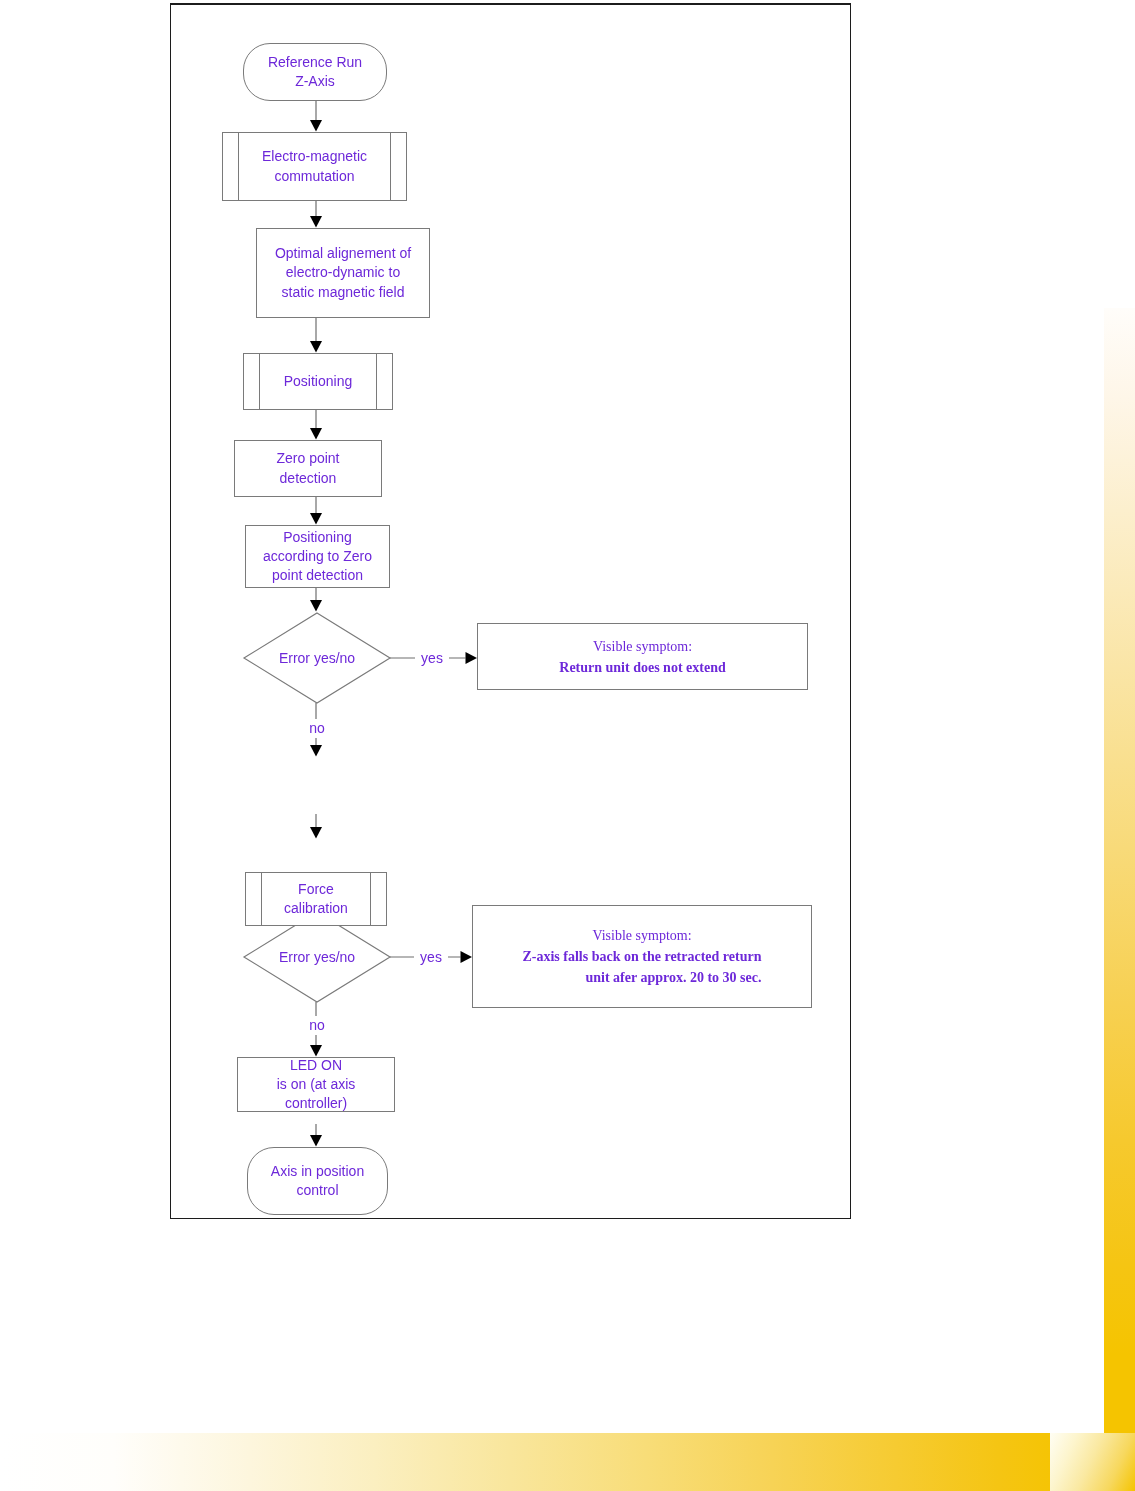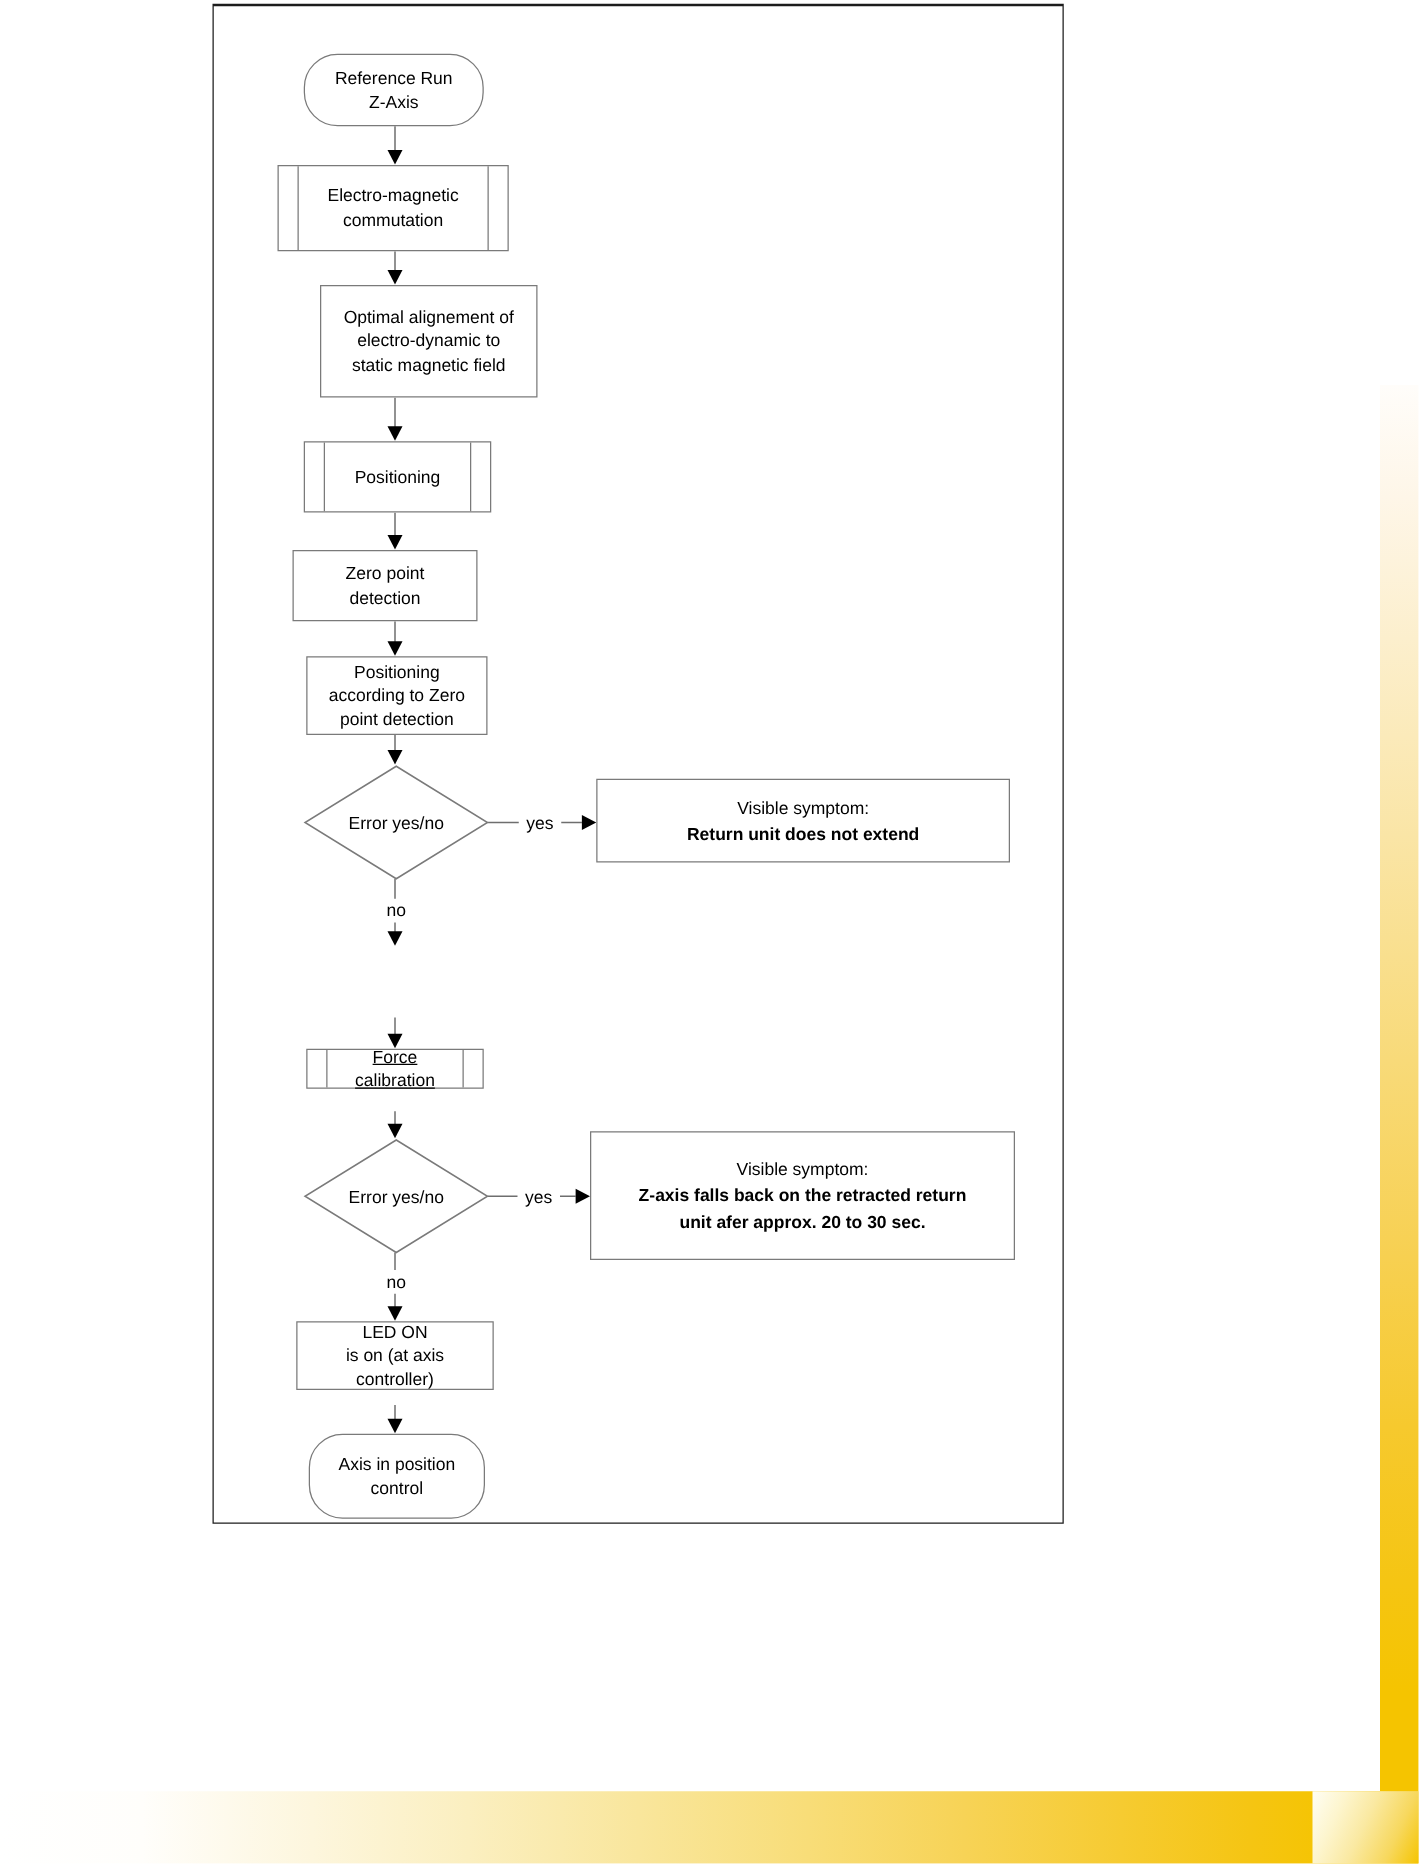--- a/index.html
+++ b/index.html
@@ -1,18 +1,18 @@
 <!DOCTYPE html>
 <html><head>
 <meta charset="utf-8">
 <style>
   html,body{margin:0;padding:0;background:#ffffff;}
   .canvas{
     position:relative;width:1135px;height:1491px;background:#ffffff;overflow:hidden;
-    font-family:"Liberation Sans", sans-serif;color:#000000;
+    font-family:"Liberation Sans", sans-serif;color:#6d28d9;
   }
   
   .right-strip{
     position:absolute;left:1104px;top:308px;width:31px;height:1125px;
     background:linear-gradient(to bottom,
       #fffdfa 0%, #fef6e8 8%, #fcefcd 18%, #fae5a6 32%, #f8da79 48%,
       #f7d051 62%, #f6c92e 74%, #f5c513 85%, #f5c400 93%, #f5c400 100%);
   }
   .bottom-band{
     position:absolute;left:0;top:1433px;width:1135px;height:58px;
@@ -42,21 +42,21 @@
   .stadium{border-radius:27px;}
   .bar{position:absolute;top:0;bottom:0;width:1px;background:#7a7a7a;}
   .bar.l{left:15px;} .bar.r{right:15px;}
   .diamond-label{
     position:absolute;display:flex;align-items:center;justify-content:center;
     text-align:center;font-size:14px;
   }
   .symptom{
     position:absolute;box-sizing:border-box;background:#ffffff;border:1px solid #7a7a7a;
     display:flex;flex-direction:column;align-items:center;justify-content:center;
-    text-align:center;font-size:14px;line-height:1.5;
+    text-align:right;font-size:14px;line-height:1.5;font-family:Liberation Serif, serif;
   }
   .symptom .body{font-weight:bold;white-space:pre-line;}
   .edge-label{
     position:absolute;background:#ffffff;font-size:14px;line-height:19px;
     text-align:center;
   }
 </style>
 </head>
 <body>
 
@@ -143,21 +143,21 @@
   <div class="diamond-label" style="left:247px;top:648px;width:140px;height:20px;">
     <span>Error yes/no</span>
   </div>
 
   <div class="symptom" style="left:477px;top:623px;width:331px;height:67px;">
     <span class="title">Visible symptom:</span>
     <span class="body">Return unit does not extend</span>
   </div>
 
 
-  <div class="node" style="left:245px;top:839px;width:142px;height:32px;text-decoration:underline;">
+  <div class="node" style="left:245px;top:872px;width:142px;height:54px;">
     <span class="bar l"></span>
     <span class="bar r"></span>
     <span>Force
 calibration</span>
   </div>
 
   <div class="diamond-label" style="left:247px;top:947px;width:140px;height:20px;">
     <span>Error yes/no</span>
   </div>
 

